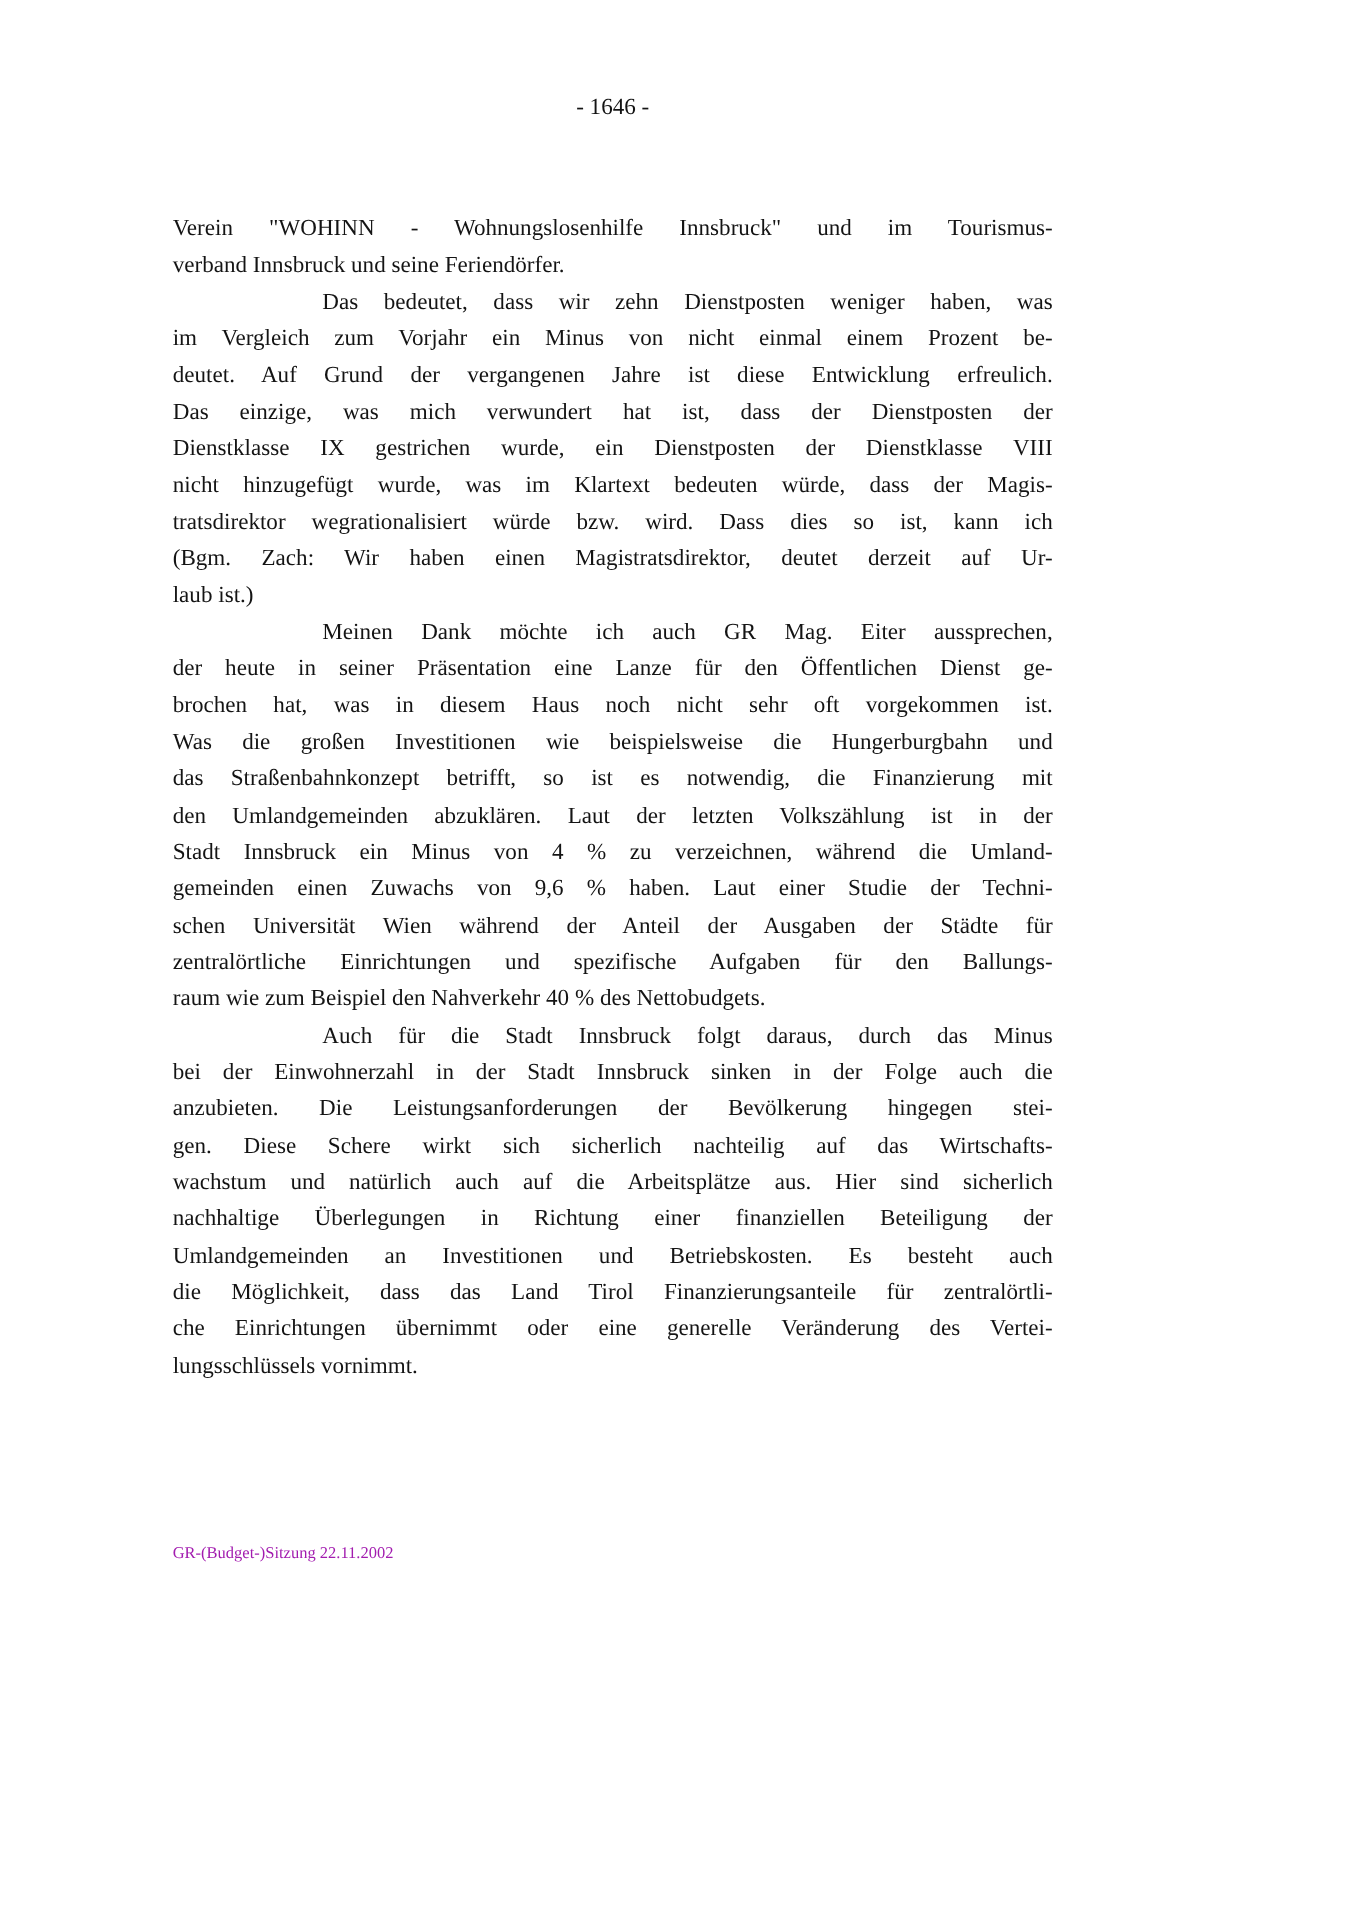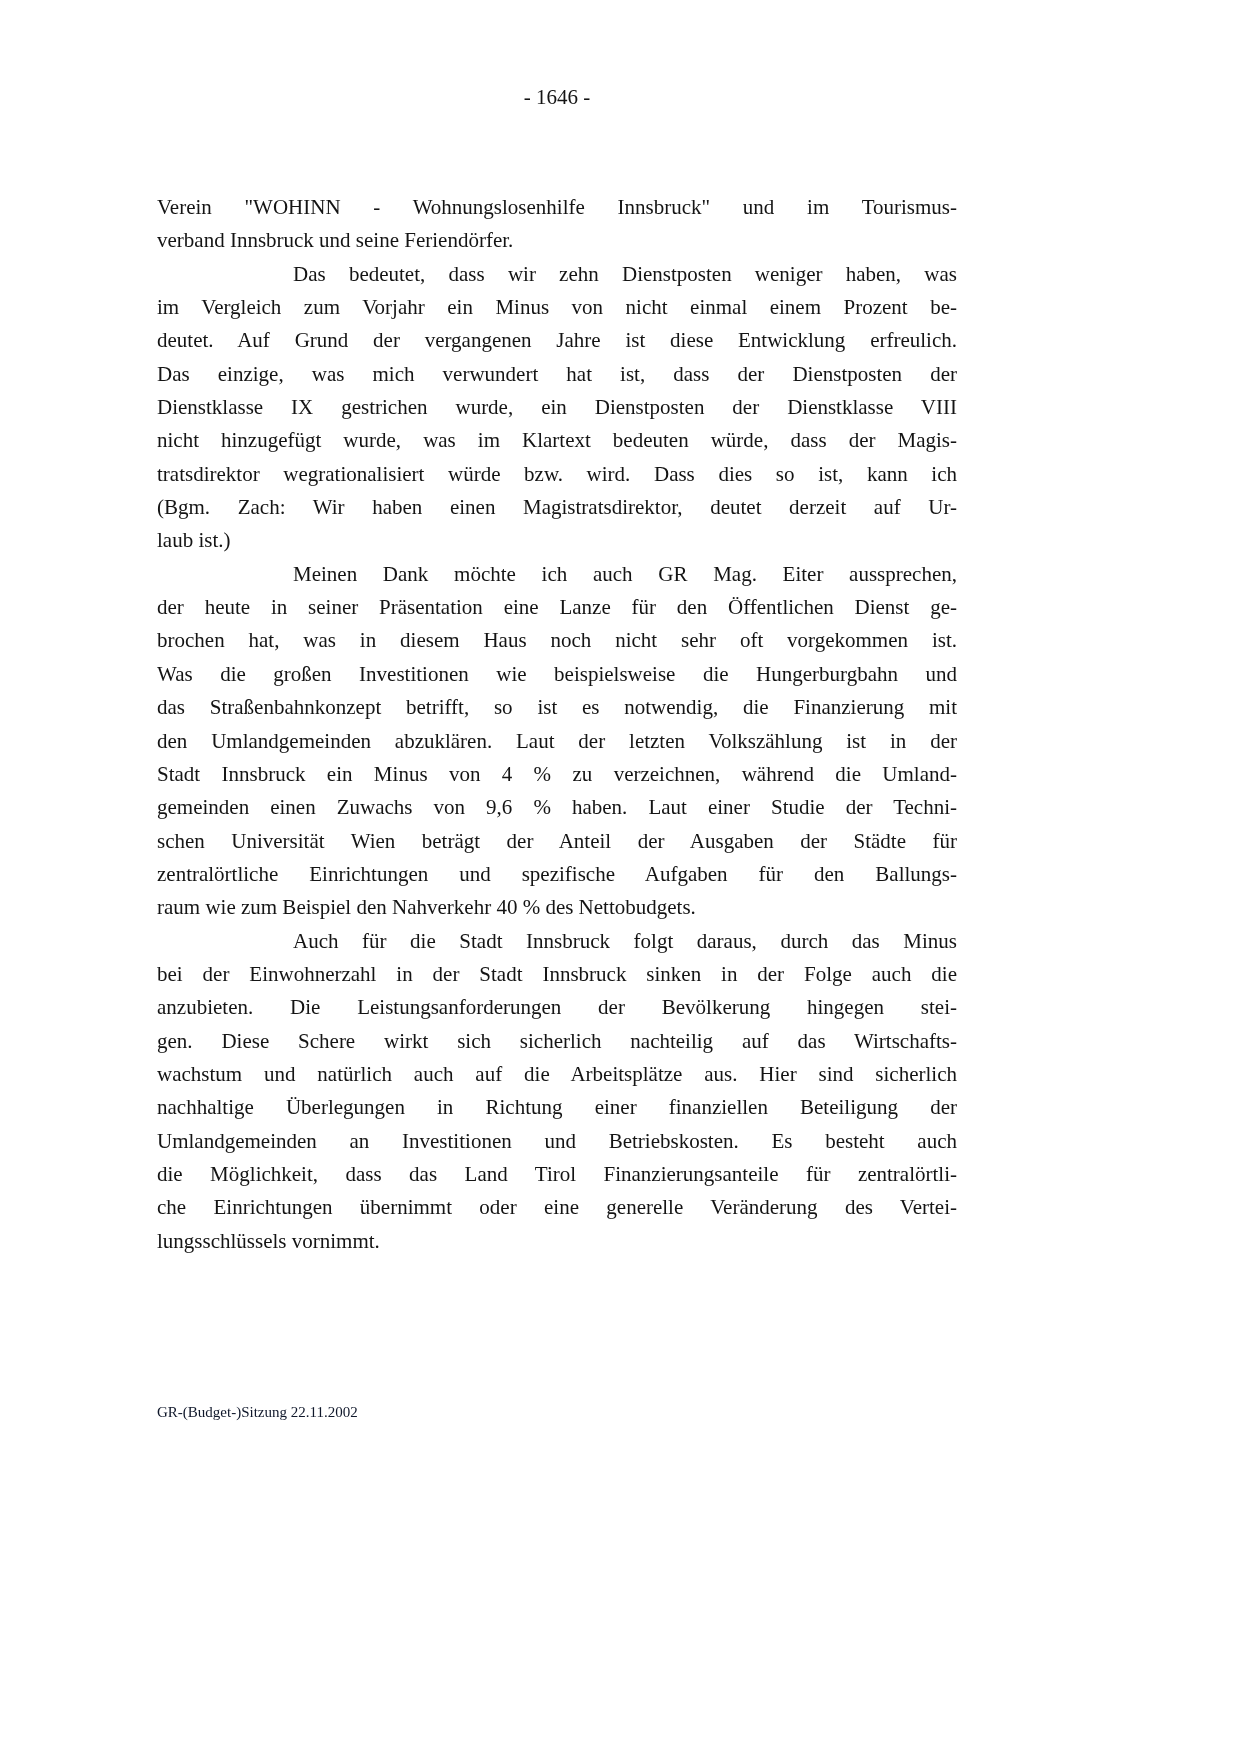--- a/index.html
+++ b/index.html
@@ -47,21 +47,21 @@
   }
   .line.indent {
     padding-left: 136px;
   }
   .footer {
     position: absolute;
     top: 1402px;
     left: 157px;
     font-size: 15px;
     line-height: 20px;
-    color: #0f172a;
+    color: #a21caf;
   }
 </style>
 </head>
 <body>
 
 <div class="page">
   <div class="page-number">- 1646 -</div>
 
   <div class="content" id="content">
       <div class="paragraph">
@@ -83,21 +83,21 @@
       </div>
       <div class="paragraph">
         <div class="line indent">Meinen Dank möchte ich auch GR Mag. Eiter aussprechen,</div>
         <div class="line">der heute in seiner Präsentation eine Lanze für den Öffentlichen Dienst ge-</div>
         <div class="line">brochen hat, was in diesem Haus noch nicht sehr oft vorgekommen ist.</div>
         <div class="line">Was die großen Investitionen wie beispielsweise die Hungerburgbahn und</div>
         <div class="line">das Straßenbahnkonzept betrifft, so ist es notwendig, die Finanzierung mit</div>
         <div class="line">den Umlandgemeinden abzuklären. Laut der letzten Volkszählung ist in der</div>
         <div class="line">Stadt Innsbruck ein Minus von 4 % zu verzeichnen, während die Umland-</div>
         <div class="line">gemeinden einen Zuwachs von 9,6 % haben. Laut einer Studie der Techni-</div>
-        <div class="line">schen Universität Wien beträgt der Anteil der Ausgaben der Städte für</div>
+        <div class="line">schen Universität Wien während der Anteil der Ausgaben der Städte für</div>
         <div class="line">zentralörtliche Einrichtungen und spezifische Aufgaben für den Ballungs-</div>
         <div class="line last">raum wie zum Beispiel den Nahverkehr 40 % des Nettobudgets.</div>
       </div>
       <div class="paragraph">
         <div class="line indent">Auch für die Stadt Innsbruck folgt daraus, durch das Minus</div>
         <div class="line">bei der Einwohnerzahl in der Stadt Innsbruck sinken in der Folge auch die</div>
         <div class="line">anzubieten. Die Leistungsanforderungen der Bevölkerung hingegen stei-</div>
         <div class="line">gen. Diese Schere wirkt sich sicherlich nachteilig auf das Wirtschafts-</div>
         <div class="line">wachstum und natürlich auch auf die Arbeitsplätze aus. Hier sind sicherlich</div>
         <div class="line">nachhaltige Überlegungen in Richtung einer finanziellen Beteiligung der</div>

